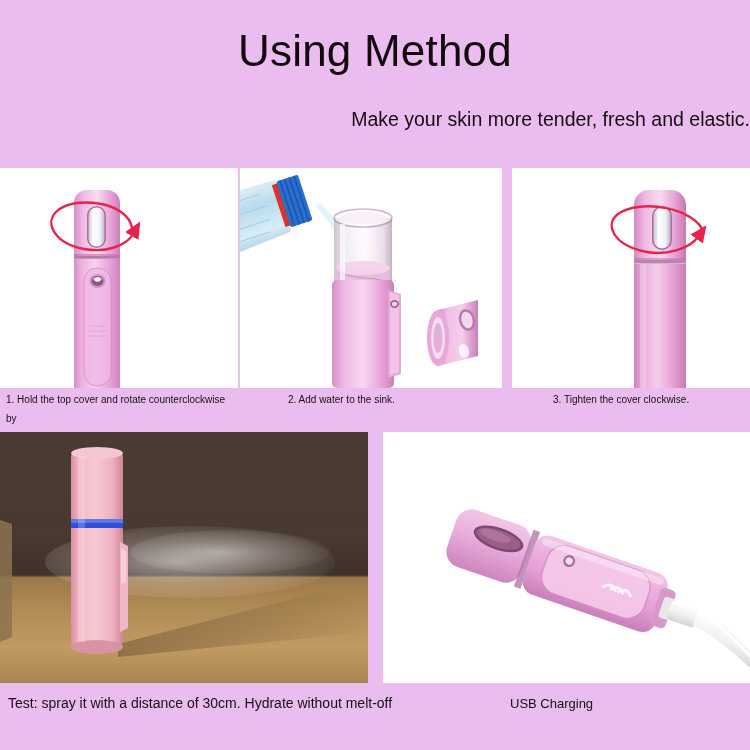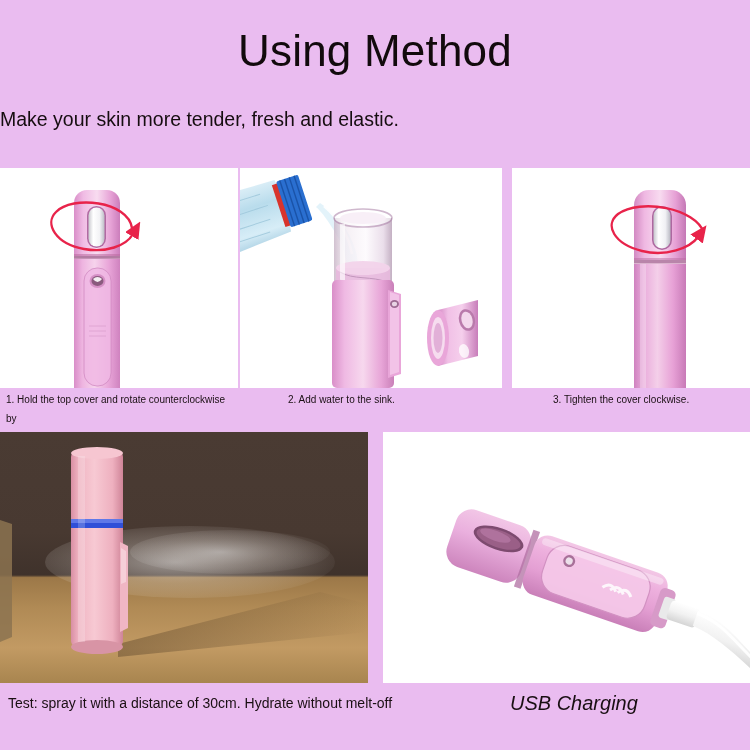--- a/index.html
+++ b/index.html
@@ -15,21 +15,21 @@
 
   
   .header { width:658px; height:168px; position:relative; }
   .title {
     position:absolute; top:26px; left:0; width:750px;
     text-align:center; font-size:44px; font-weight:400;
     letter-spacing:.2px; color:#120a0d;
   }
   .subtitle {
     position:absolute; top:108px; left:0; width:750px;
-    text-align:left; font-size:19.5px; font-weight:400; color:#160d10;
+    text-align:right; font-size:19.5px; font-weight:400; color:#160d10;
   }
 
   
   .row-top { position:absolute; top:168px; left:0; width:750px; height:220px; }
   .panel { position:absolute; top:0; height:220px; background:#ffffff; overflow:hidden; }
   .panel-1 { left:0;   width:238px; }
   .panel-2 { left:240px; width:262px; }
   .panel-3 { left:512px; width:238px; }
 
   .caption-row-top { position:absolute; top:388px; left:0; width:750px; height:44px; }
@@ -47,21 +47,21 @@
         #4a3b33 0%, #483931 40%, #3f322b 57%,
         #9c7848 58%, #b08a55 70%, #c29a63 86%, #a8854f 100%);
   }
   .photo-right {
     position:absolute; left:383px; top:432px; width:367px; height:251px;
     background:#ffffff; overflow:hidden;
   }
 
   .caption-row-bottom { position:absolute; top:690px; left:0; width:750px; height:40px; }
   .cap-4 { left:8px;   top:4px;  width:470px; font-size:14px; }
-  .cap-5 { left:510px; top:4px;  width:200px; font-size:20px;font-style:italic; }
+  .cap-5 { left:510px; top:4px;  width:200px; font-size:13px; }
   svg { display:block; overflow:visible; }
 </style>
 </head>
 <body>
 
 <div class="header">
   <div class="title">Using Method</div>
   <div class="subtitle">Make your skin more tender, fresh and elastic.</div>
 </div>
 

